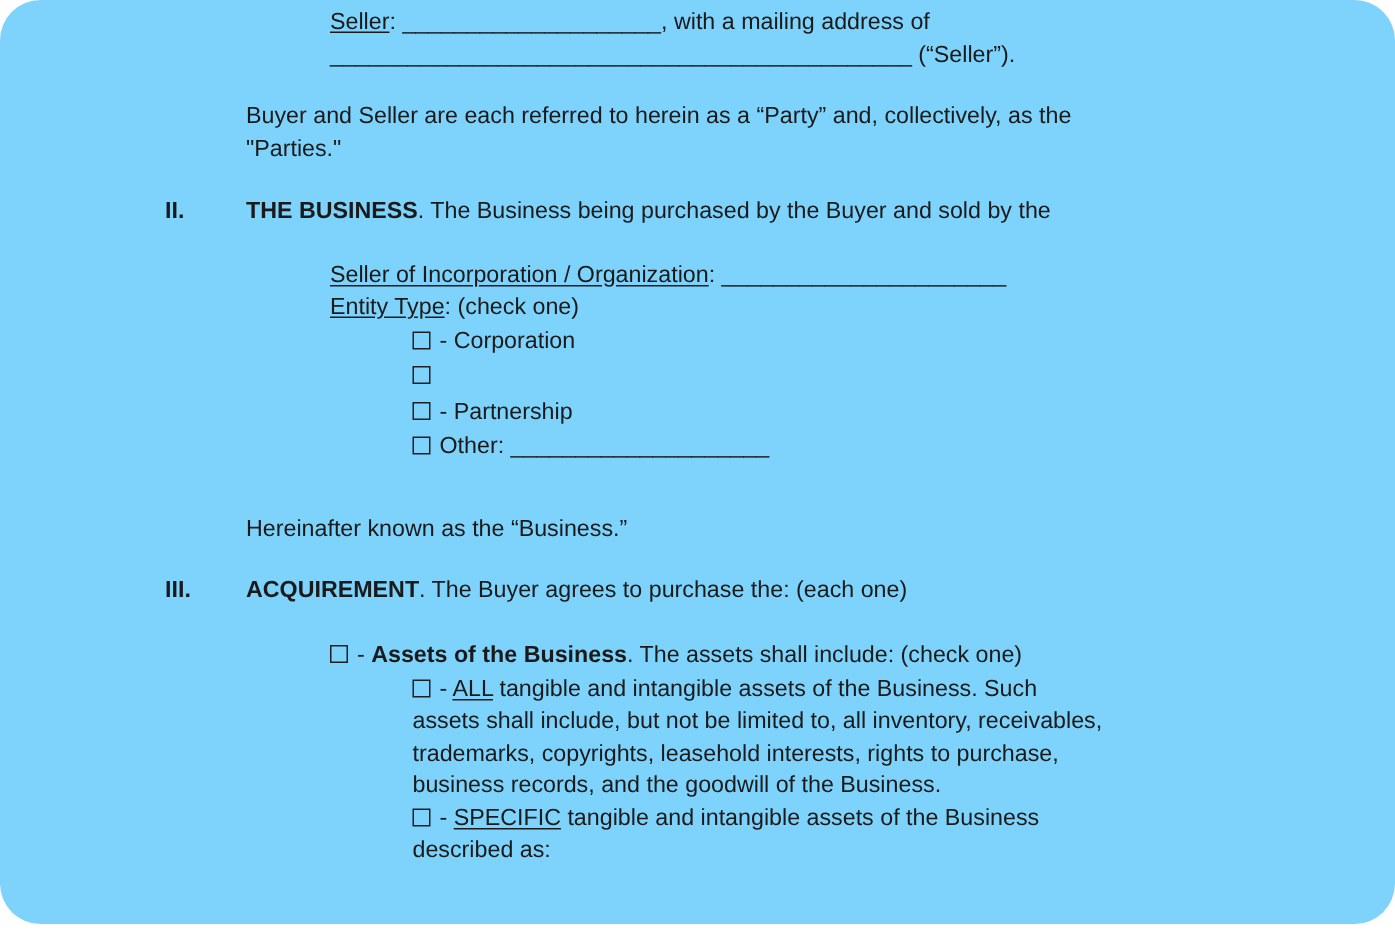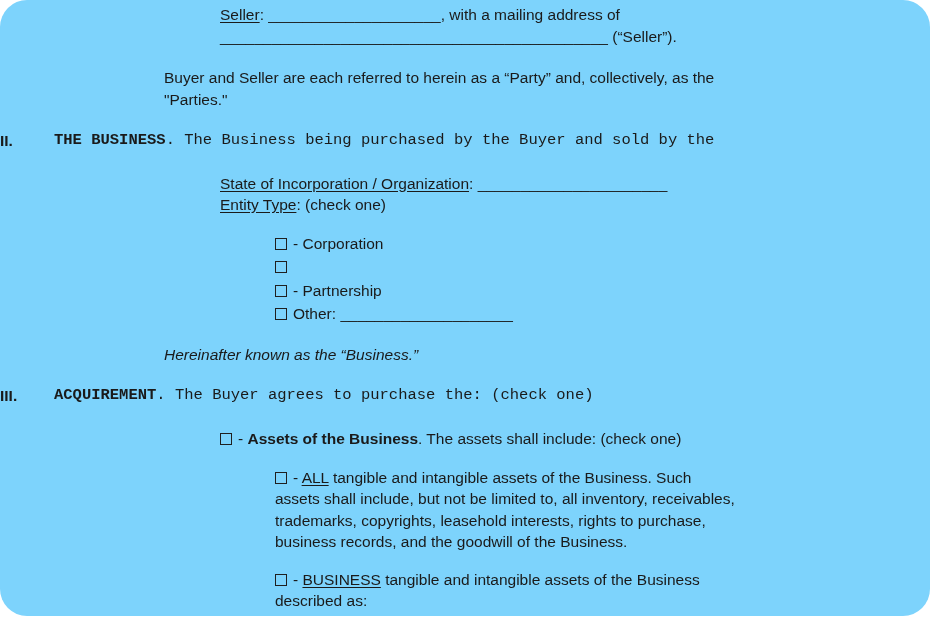--- a/index.html
+++ b/index.html
@@ -11,38 +11,38 @@
     background: #7dd3fc;
     color: #1a1a1a;
     font-family: "Liberation Sans", sans-serif;
     font-size: 15.5px;
     line-height: 21.5px;
     border-radius: 27px;
   }
   .content { padding-top: 4px; }
   .ind1 { margin-left: 164px; }   
   .ind2 { margin-left: 220px; }   
-  .ind3 { margin-left: 275px; margin-top: 16px; }   
-  .sect { display: flex; }
+  .ind3 { margin-left: 275px; }   
+  .sect { display: flex; margin-left: 110px; }
   .sect .num { width: 54px; flex: none; font-weight: 700; }
-  .sect .body { flex: 1; font-family: Liberation Mono, monospace; }
+  .sect .body { flex: 1; }
   .u { text-decoration: underline; text-underline-offset: 2px; }
   .b { font-weight: 700; }
   .cb {
     display: inline-block;
     width: 10px; height: 10px;
     border: 1.6px solid #1f1f1f;
     vertical-align: -1px;
     margin-right: 6px;
   }
   .opt { line-height: 23.5px; }
   .assets-line { line-height: 24px; }
   .mt-para { margin-top: 20px; }
   .mt-fields { margin-top: 21px; }
-  .mt-here { margin-top: 18px; font-style: italic; }
+  .mt-here { margin-top: 32px; }
 </style>
 </head>
 <body>
 
 <div class="page">
   <div class="content">
 
     <div class="ind2">
       <div><span class="u">Seller</span><span>: </span><span>____________________</span><span>, with a mailing address of</span></div>
       <div><span>_____________________________________________</span><span> (“Seller”).</span></div>
@@ -54,48 +54,48 @@
     </div>
 
     <div class="sect mt-para">
       <div class="num">II.</div>
       <div class="body">
         <div><span class="b">THE BUSINESS</span><span>. The Business being purchased by the Buyer and sold by the</span></div>
       </div>
     </div>
 
     <div class="ind2 mt-fields">
-      <div><span class="u">State of Incorporation / Organization</span><span>: </span><span>______________________</span></div>
+      <div><span class="u">Seller of Incorporation / Organization</span><span>: </span><span>______________________</span></div>
       <div><span class="u">Entity Type</span><span>: (check one)</span></div>
     </div>
 
     <div class="ind3">
       <div class="opt"><span class="cb"></span><span>- Corporation</span></div>
       <div class="opt"><span class="cb"></span></div>
       <div class="opt"><span class="cb"></span><span>- Partnership</span></div>
       <div class="opt"><span class="cb"></span><span>Other:</span><span> ____________________</span></div>
     </div>
 
     <div class="ind1 mt-here">Hereinafter known as the “Business.”</div>
 
     <div class="sect mt-para">
       <div class="num">III.</div>
       <div class="body">
-        <div><span class="b">ACQUIREMENT</span><span>. The Buyer agrees to purchase the: (check one)</span></div>
+        <div><span class="b">ACQUIREMENT</span><span>. The Buyer agrees to purchase the: (each one)</span></div>
       </div>
     </div>
 
     <div class="ind2 mt-para assets-line"><span class="cb"></span><span>- </span><span class="b">Assets of the Business</span><span>. The assets shall include: (check one)</span></div>
 
     <div class="ind3">
       <div><span class="cb"></span><span>- </span><span class="u">ALL</span><span> tangible and intangible assets of the Business. Such</span></div>
       <div>assets shall include, but not be limited to, all inventory, receivables,</div>
       <div>trademarks, copyrights, leasehold interests, rights to purchase,</div>
       <div>business records, and the goodwill of the Business.</div>
     </div>
 
     <div class="ind3">
-      <div><span class="cb"></span><span>- </span><span class="u">BUSINESS</span><span> tangible and intangible assets of the Business</span></div>
+      <div><span class="cb"></span><span>- </span><span class="u">SPECIFIC</span><span> tangible and intangible assets of the Business</span></div>
       <div>described as:</div>
     </div>
 
   </div>
 </div>
 
 </body></html>

